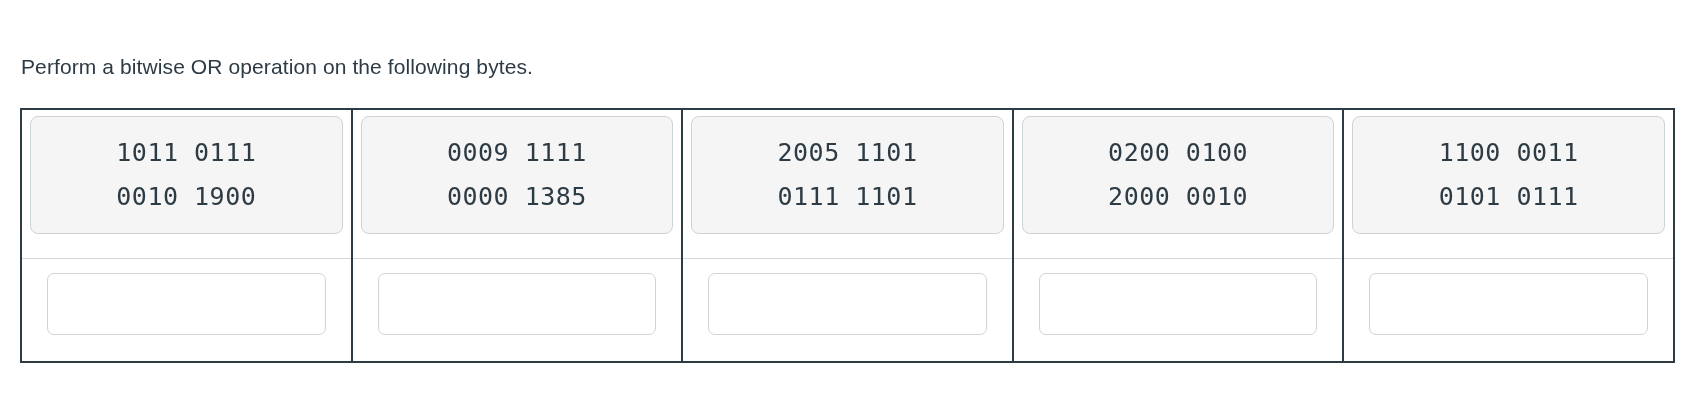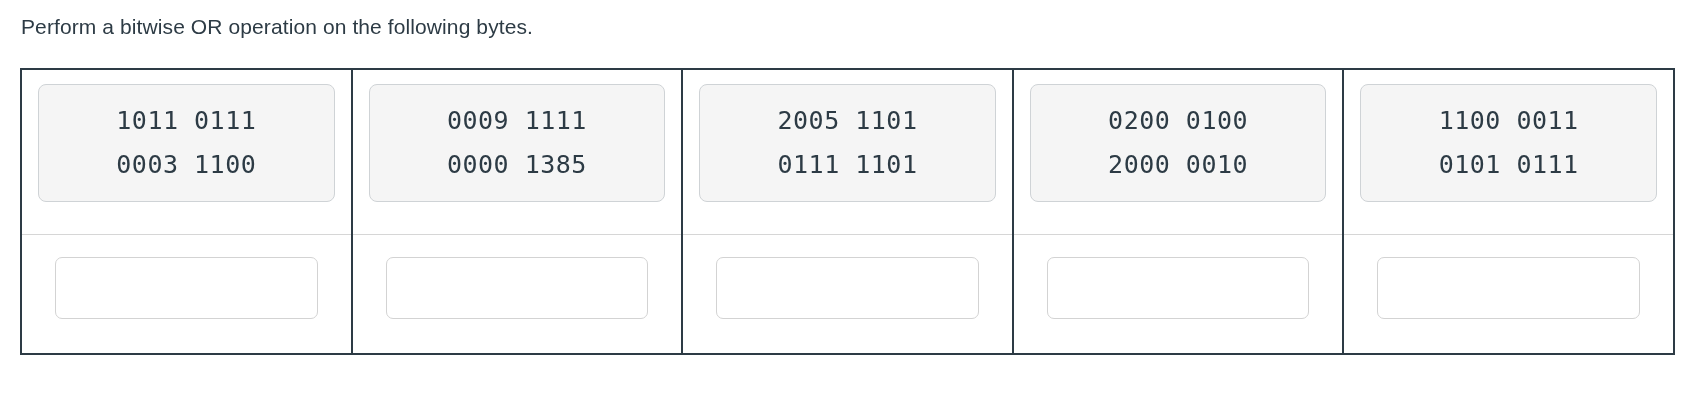--- a/index.html
+++ b/index.html
@@ -13,20 +13,21 @@
     font-family: "Liberation Sans", sans-serif;
     color: #2d3b45;
     overflow: hidden;
   }
 
   .page {
     position: relative;
     width: 1702px;
     height: 292px;
     box-sizing: border-box;
+    margin-top: 40px;
   }
 
   .prompt {
     position: absolute;
     left: 21px;
     top: 12px;
     font-size: 21px;
     line-height: 30px;
     color: #2d3b45;
     white-space: nowrap;
@@ -37,21 +38,21 @@
     position: absolute;
     left: 20px;
     top: 68px;
     width: 1655px;
     border-collapse: collapse;
     table-layout: fixed;
     border: 2px solid #2d3b45;
   }
 
   .quiz-table td {
-    padding: 8px;
+    padding: 0;
     margin: 0;
     vertical-align: top;
     border-left: 2px solid #2d3b45;
     border-right: 2px solid #2d3b45;
   }
   .quiz-table td:first-child { border-left: none; }
   .quiz-table td:last-child  { border-right: none; }
 
   .row-bytes td {
     height: 148px;
@@ -108,21 +109,21 @@
 <div class="page">
 
   <div class="prompt">Perform a bitwise OR operation on the following bytes.</div>
 
   <table class="quiz-table">
     <tbody>
       <tr class="row-bytes">
         <td>
           <div class="byte-card">
             <div class="byte-line">1011 0111</div>
-            <div class="byte-line">0003 1100</div>
+            <div class="byte-line">0010 1900</div>
           </div>
         </td>
         <td>
           <div class="byte-card">
             <div class="byte-line">0009 1111</div>
             <div class="byte-line">0000 1385</div>
           </div>
         </td>
         <td>
           <div class="byte-card">

